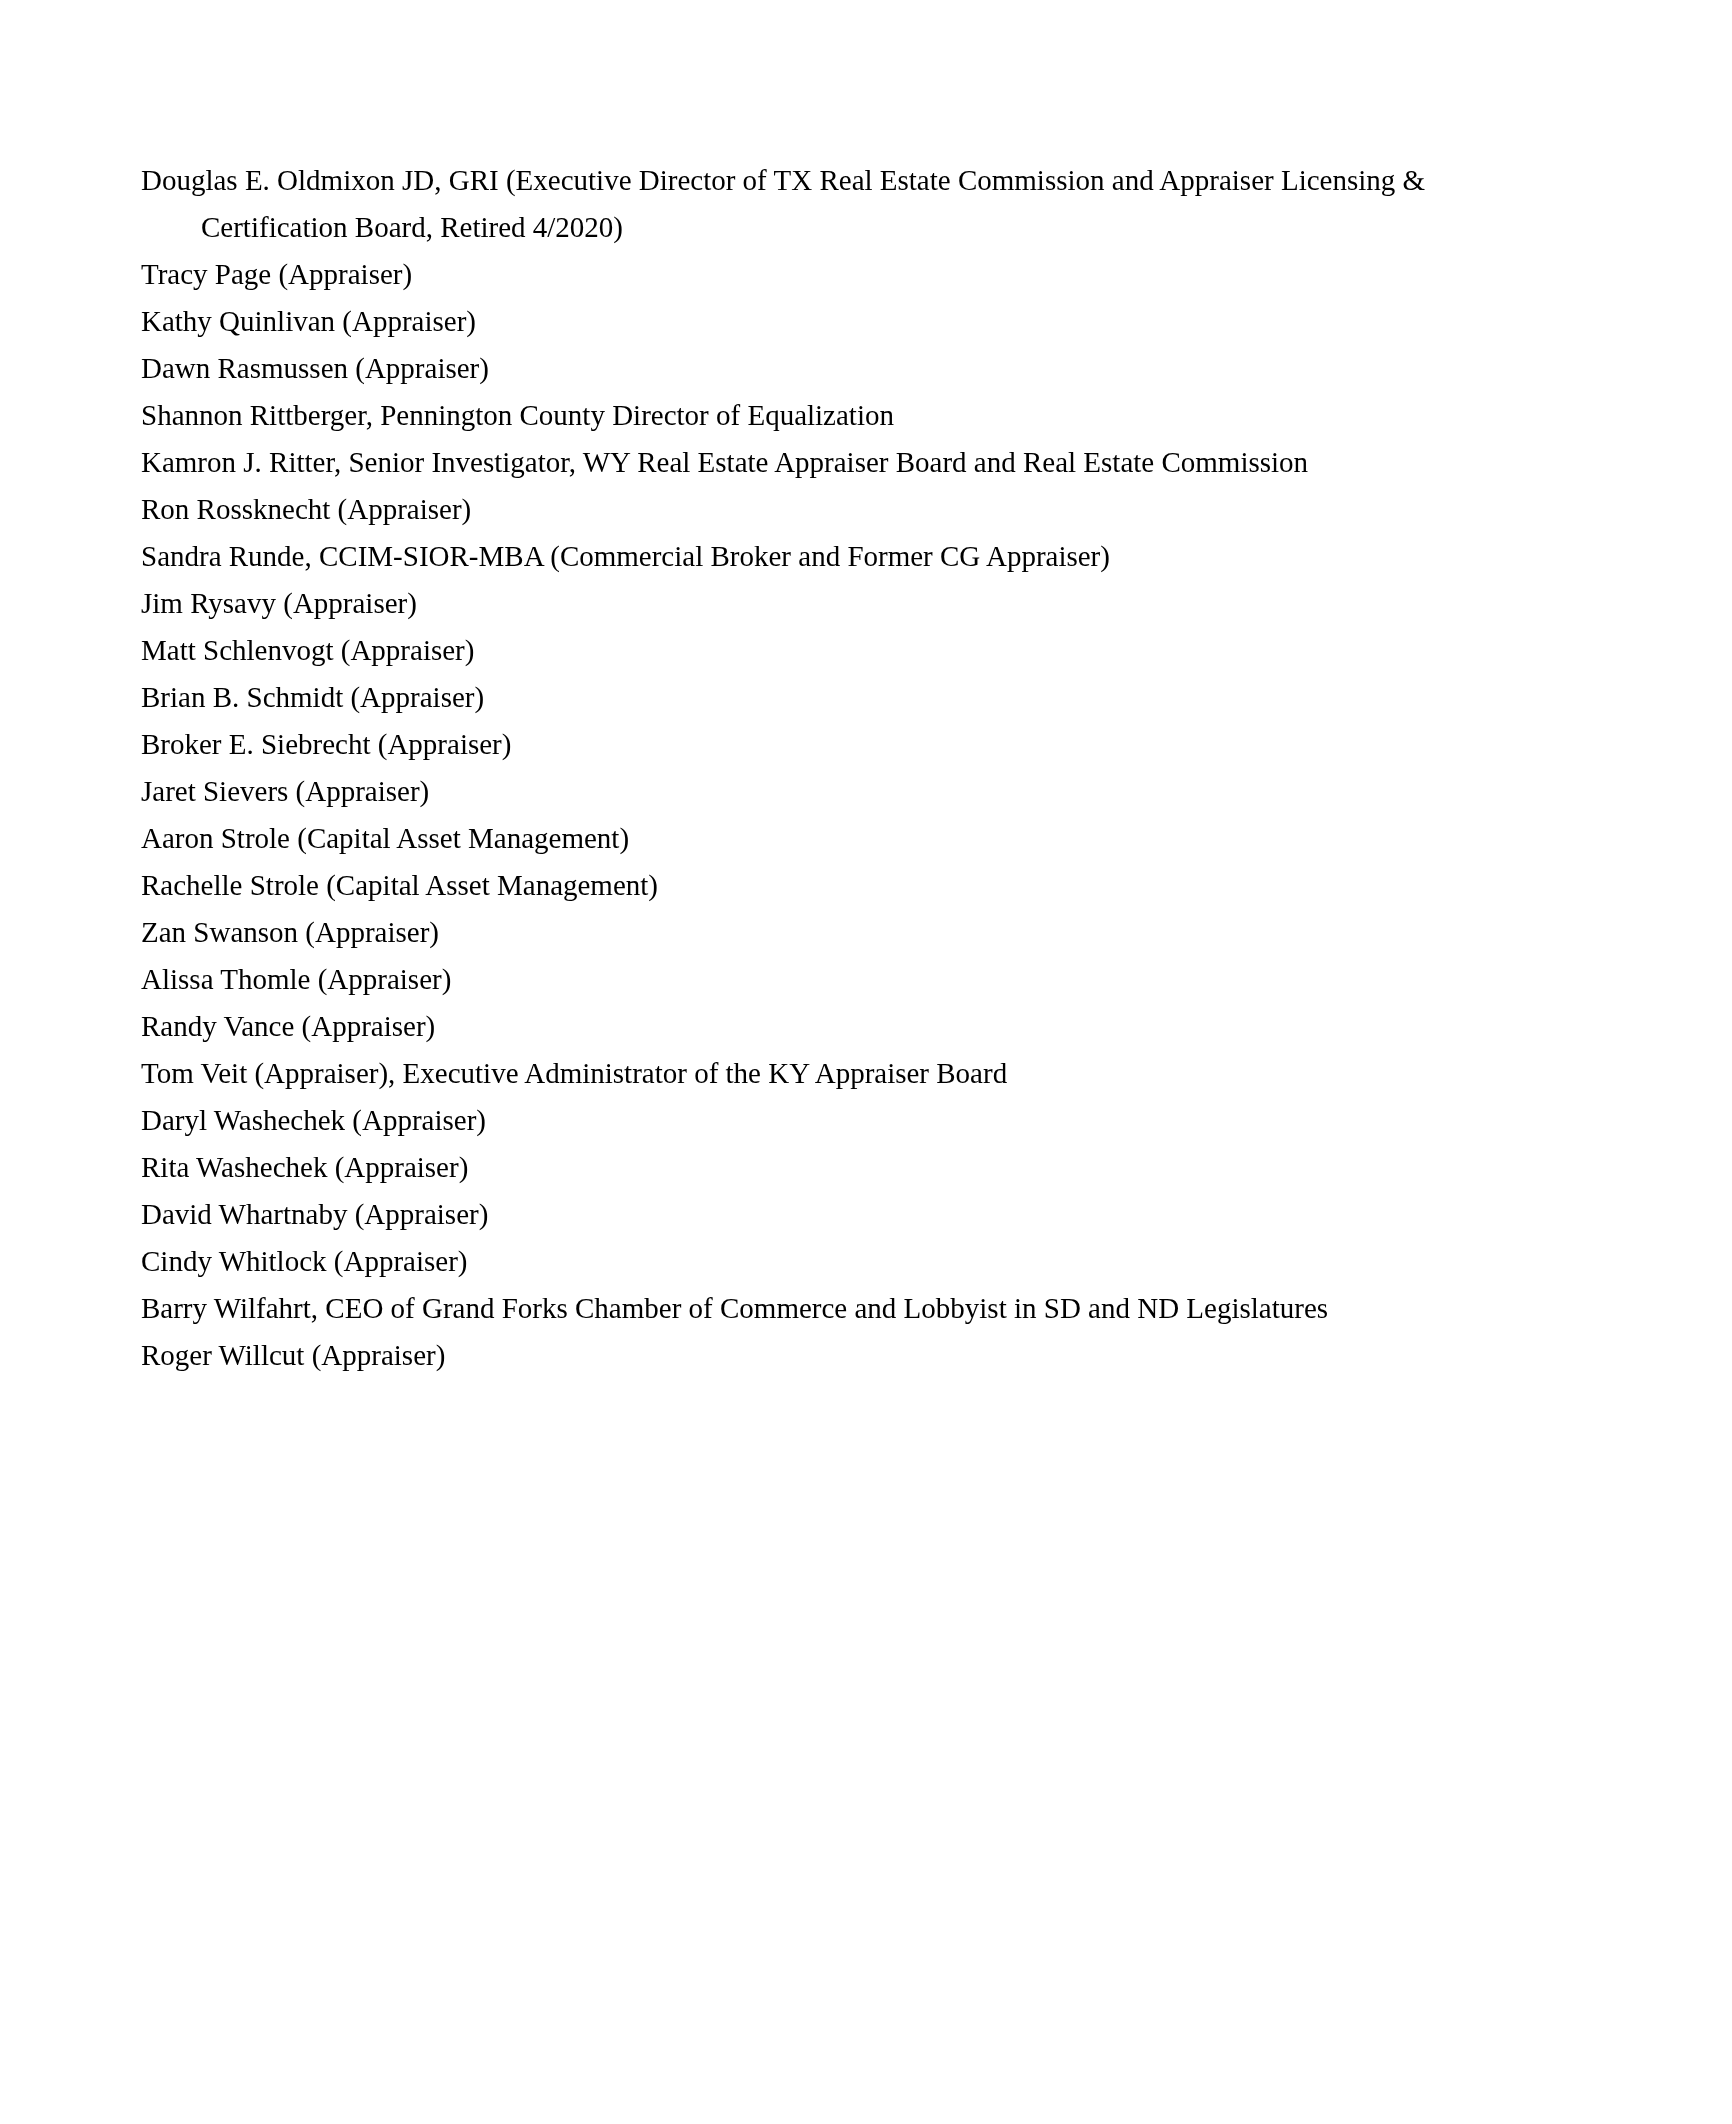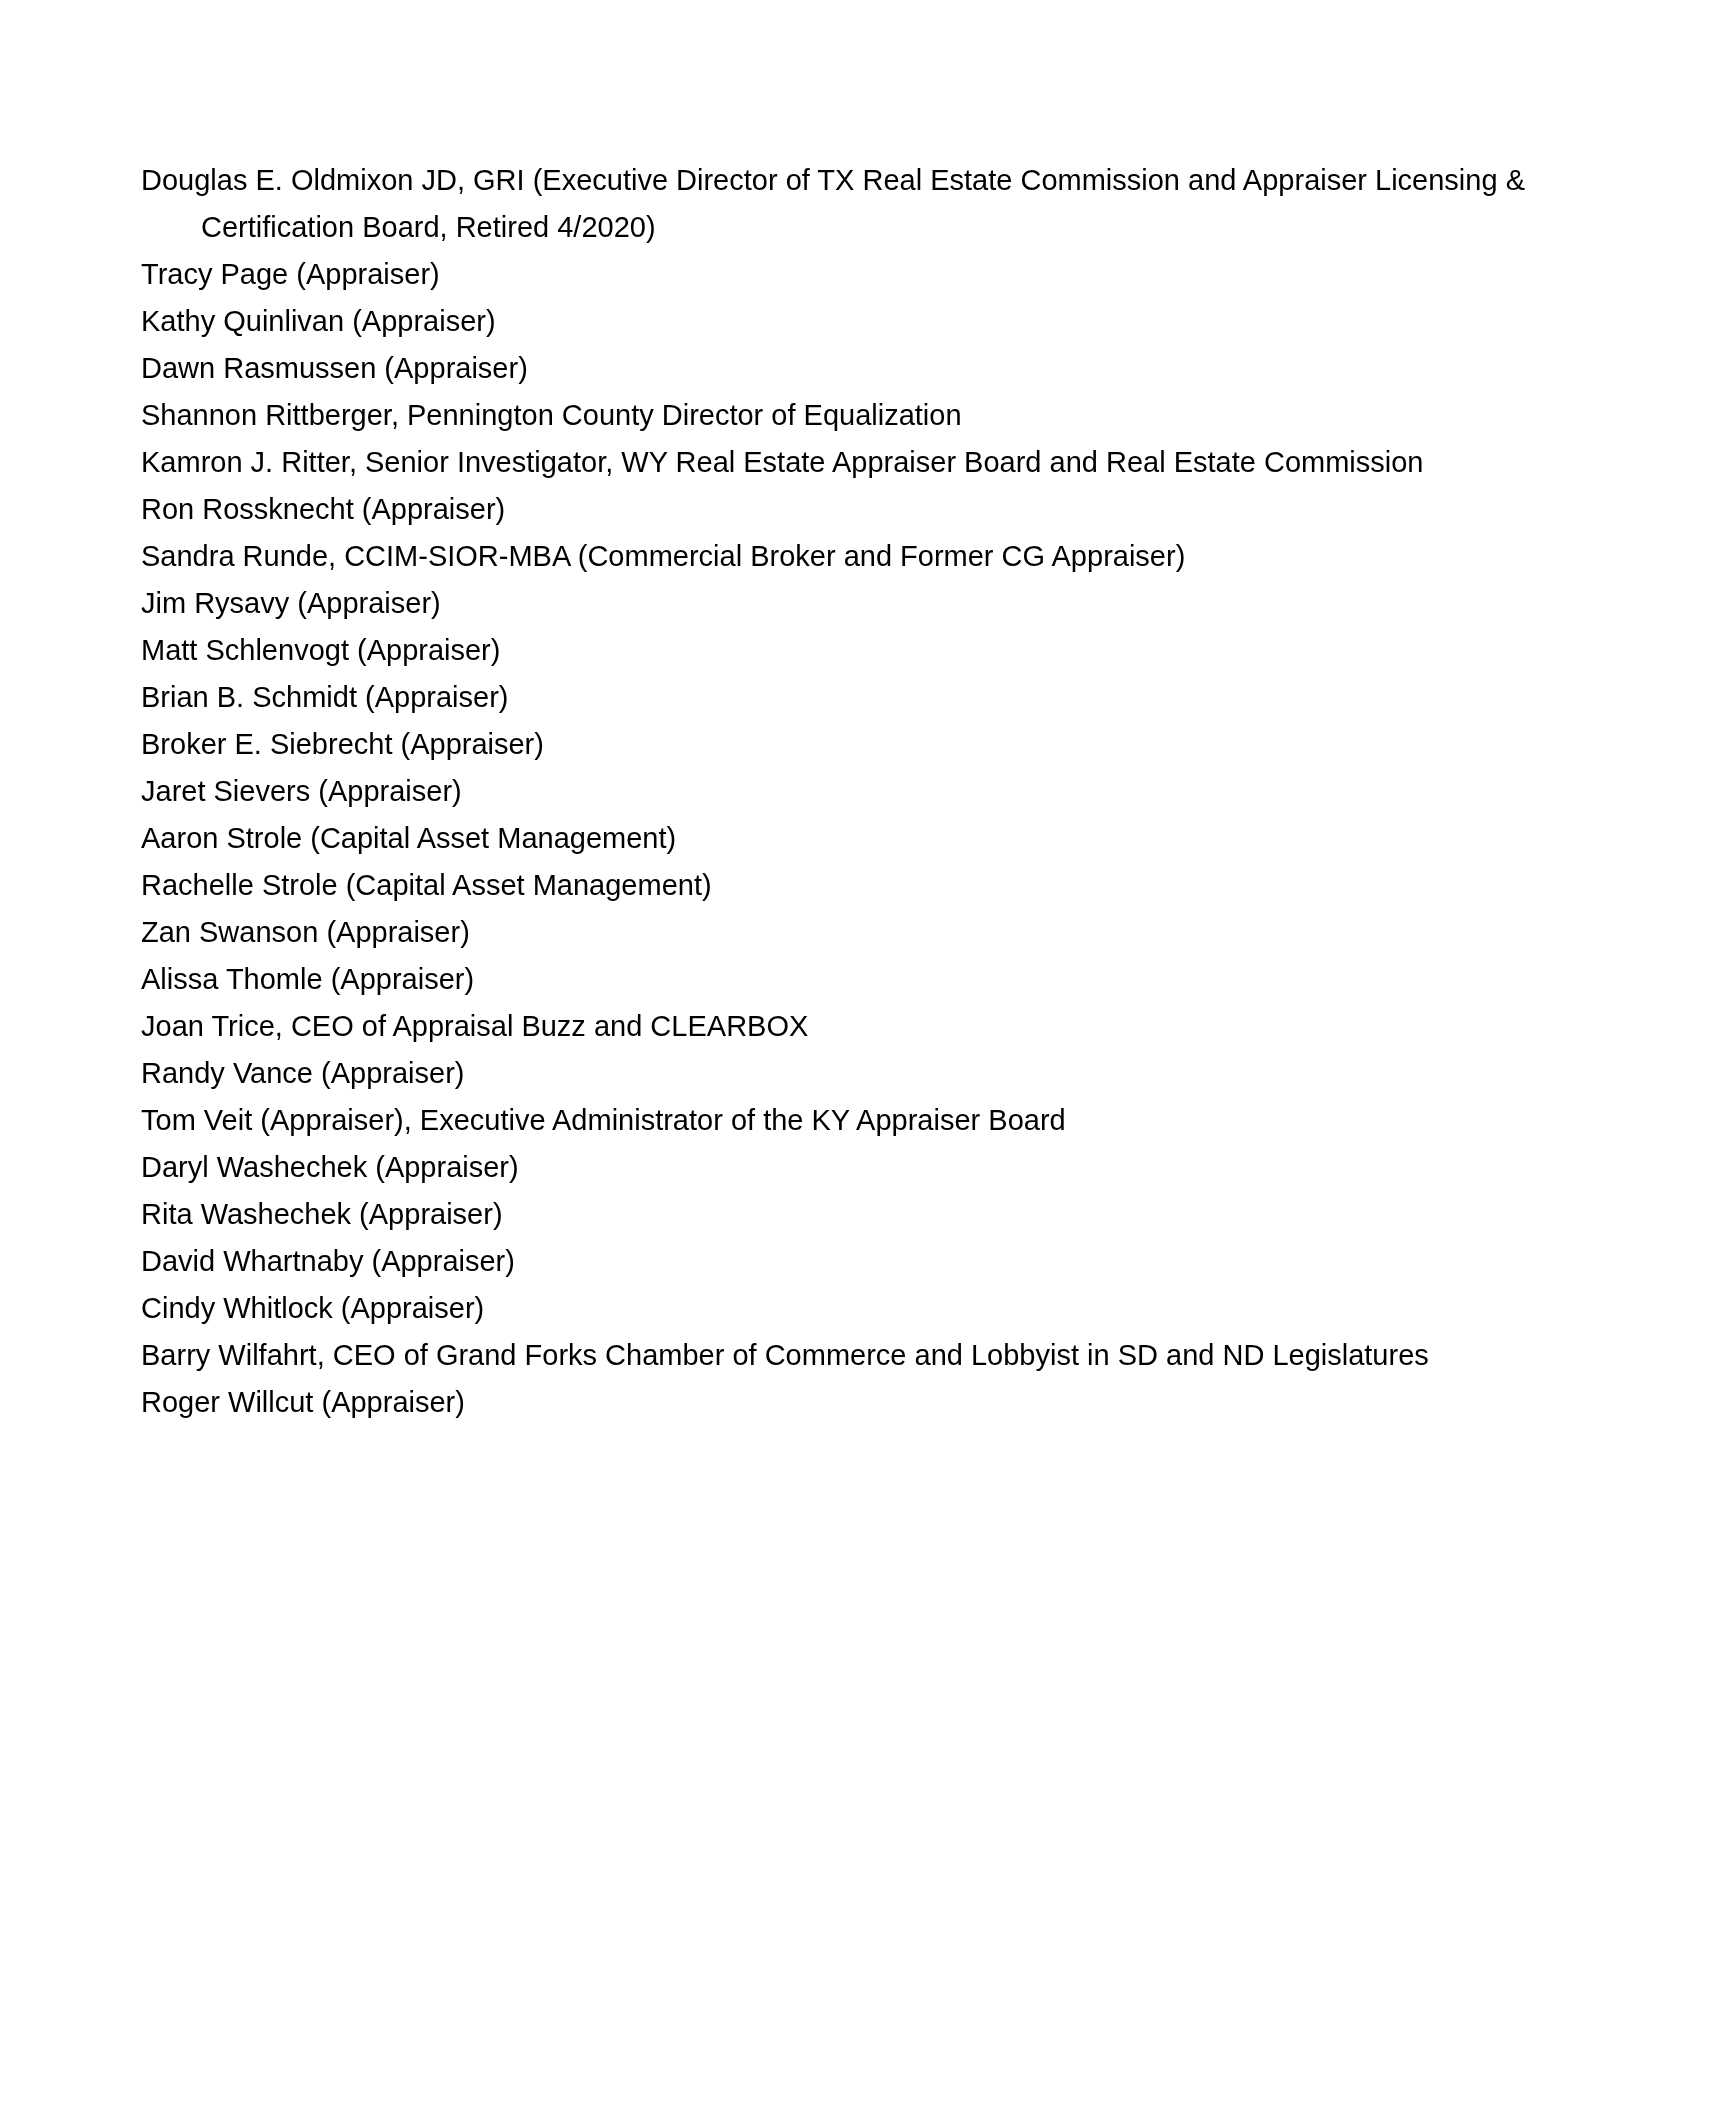--- a/index.html
+++ b/index.html
@@ -11,20 +11,21 @@
     height: 2124px;
     background: #ffffff;
     font-family: "Liberation Sans", sans-serif;
   }
   .page {
     position: relative;
     width: 1580px;
     height: 2124px;
     background: #ffffff;
     overflow: hidden;
+    font-family: Liberation Serif, serif;
   }
   .signatory-list {
     position: absolute;
     top: 157px;
     left: 141px;
     width: 1533px;
   }
   .entry {
     margin: 0;
     padding: 0 0 0 60px;
@@ -52,21 +53,20 @@
       <p class="entry">Sandra Runde, CCIM-SIOR-MBA (Commercial Broker and Former CG Appraiser)</p>
       <p class="entry">Jim Rysavy (Appraiser)</p>
       <p class="entry">Matt Schlenvogt (Appraiser)</p>
       <p class="entry">Brian B. Schmidt (Appraiser)</p>
       <p class="entry">Broker E. Siebrecht (Appraiser)</p>
       <p class="entry">Jaret Sievers (Appraiser)</p>
       <p class="entry">Aaron Strole (Capital Asset Management)</p>
       <p class="entry">Rachelle Strole (Capital Asset Management)</p>
       <p class="entry">Zan Swanson (Appraiser)</p>
       <p class="entry">Alissa Thomle (Appraiser)</p>
-      <p class="entry">Joan Trice, CEO of Appraisal Buzz and CLEARBOX</p>
       <p class="entry">Randy Vance (Appraiser)</p>
       <p class="entry">Tom Veit (Appraiser), Executive Administrator of the KY Appraiser Board</p>
       <p class="entry">Daryl Washechek (Appraiser)</p>
       <p class="entry">Rita Washechek (Appraiser)</p>
       <p class="entry">David Whartnaby (Appraiser)</p>
       <p class="entry">Cindy Whitlock (Appraiser)</p>
       <p class="entry">Barry Wilfahrt, CEO of Grand Forks Chamber of Commerce and Lobbyist in SD and ND Legislatures</p>
       <p class="entry">Roger Willcut (Appraiser)</p>
     </div>
 </div>

